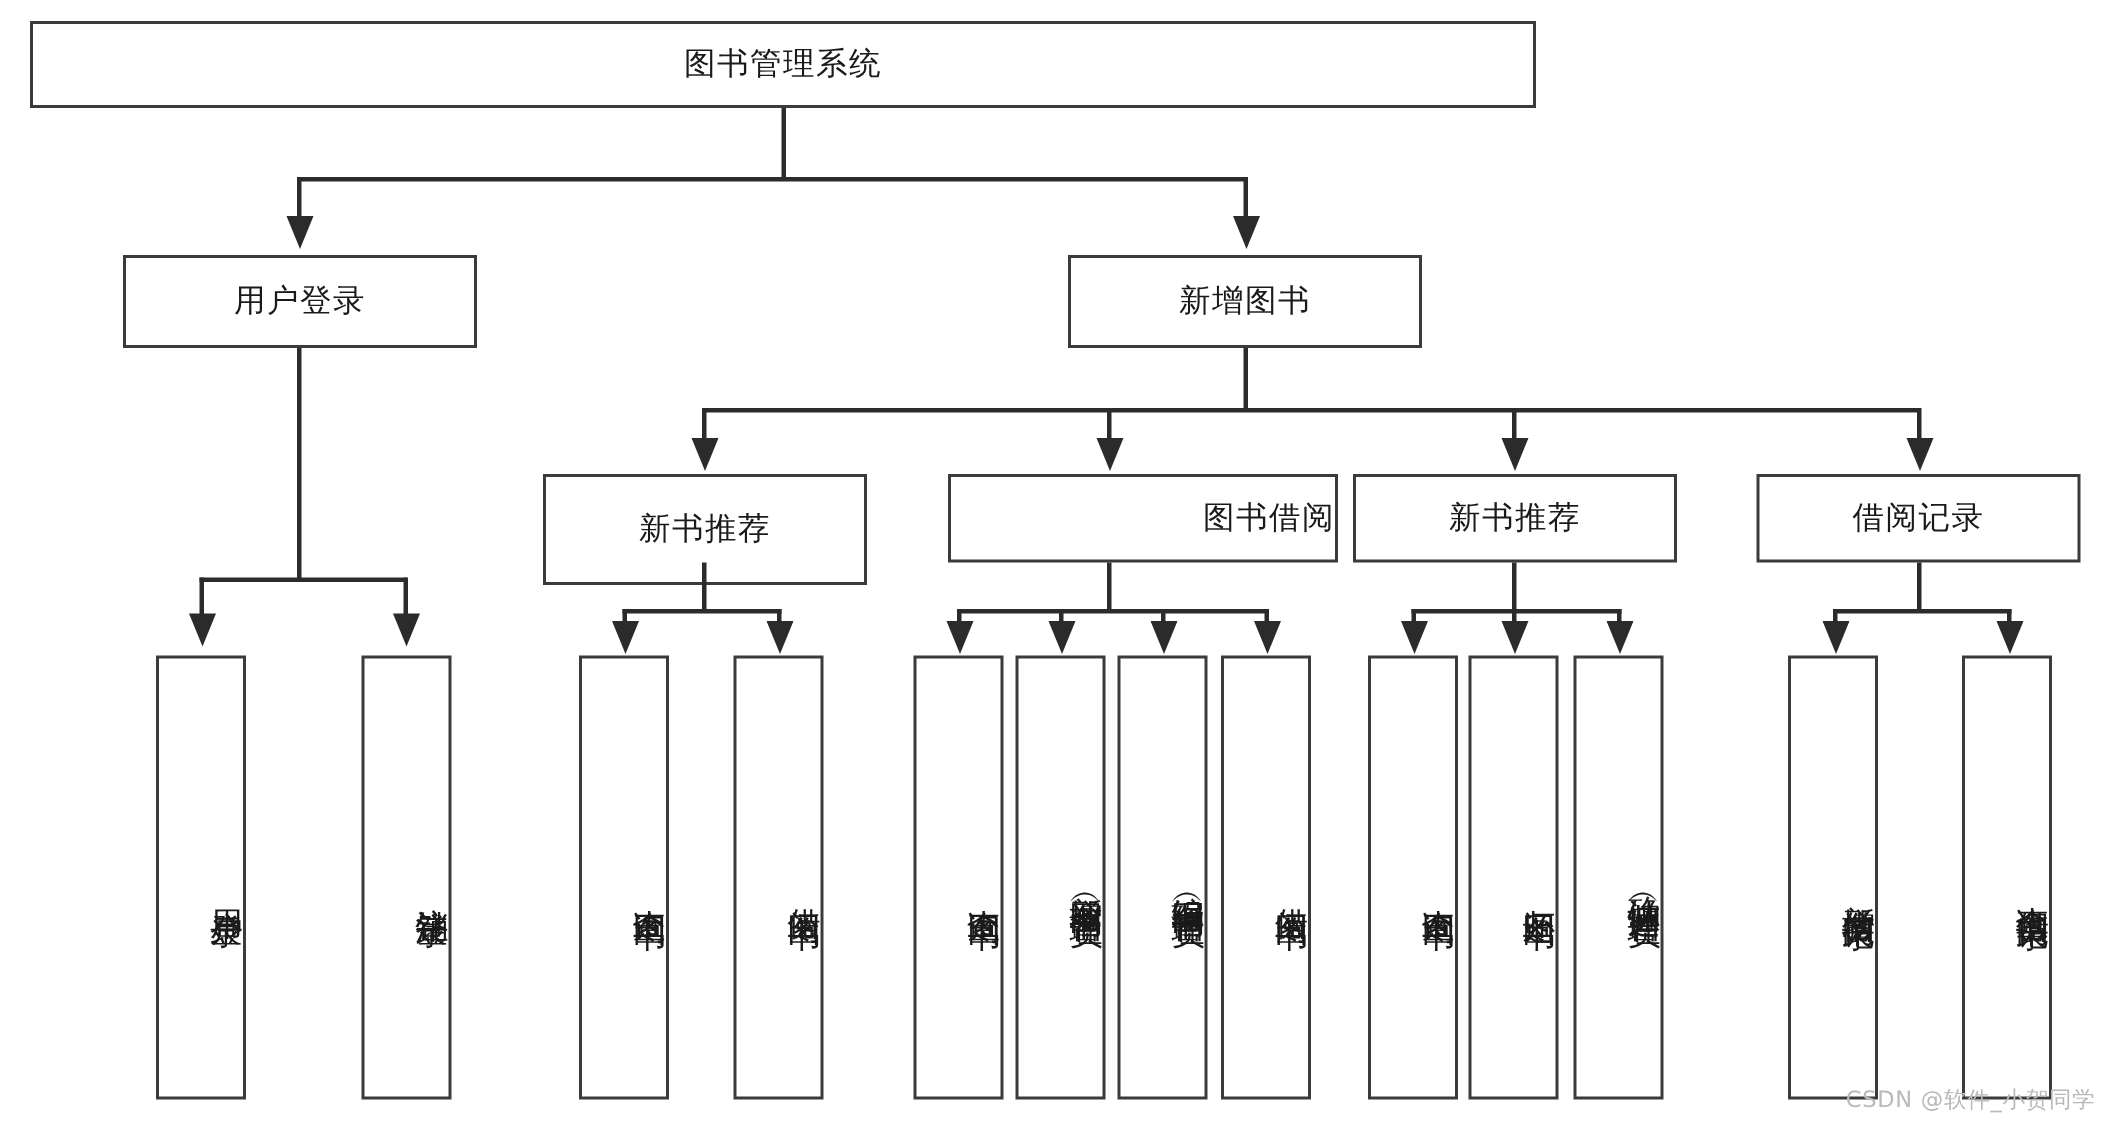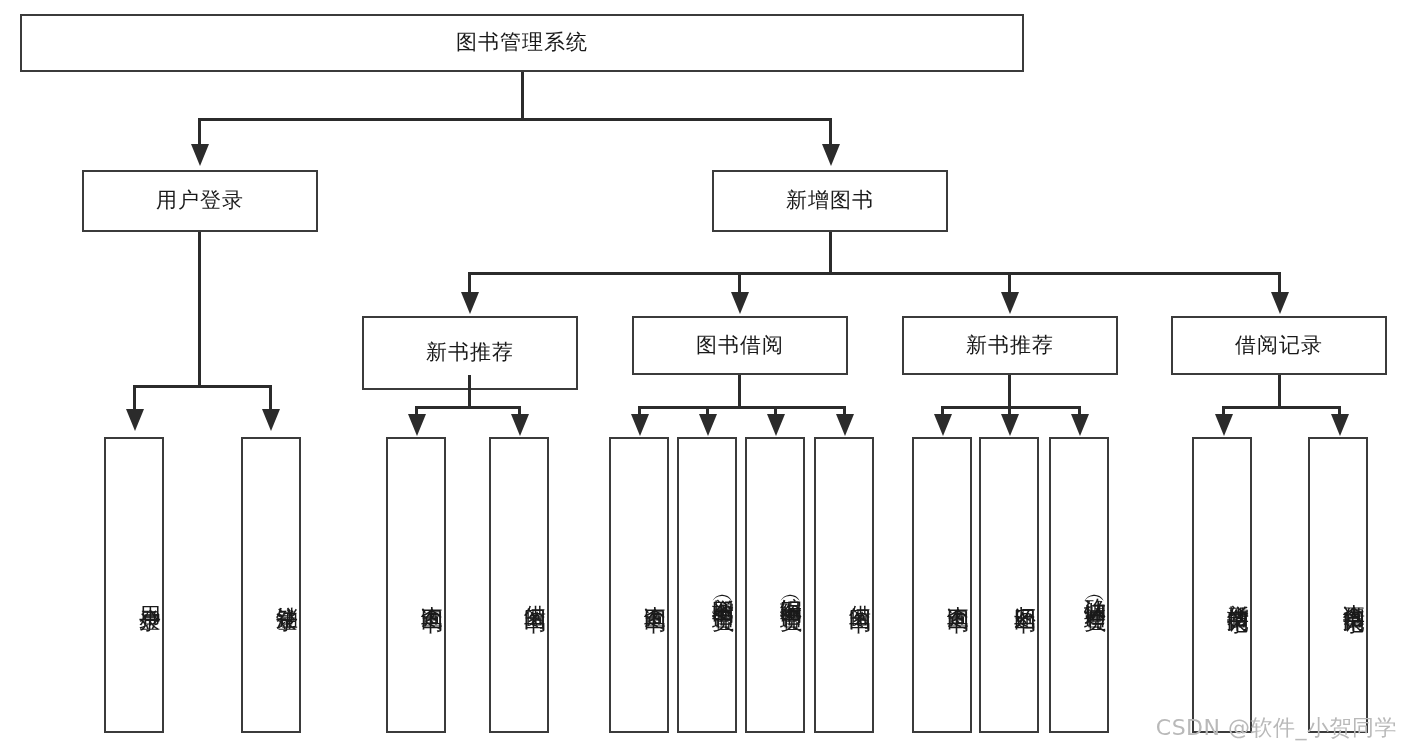--- a/index.html
+++ b/index.html
@@ -67,21 +67,21 @@
     height: 0;
     border-left: 9px solid transparent;
     border-right: 9px solid transparent;
     border-top: 22px solid #2b2b2b;
   }
   
   #watermark {
     position: absolute;
     right: 8px;
     bottom: 4px;
-    font-size: 22px;
+    font-size: 15px;
     color: #b9b9b9;
     letter-spacing: 0.5px;
     white-space: nowrap;
     user-select: none;
   }
 </style>
 </head>
 <body>
 
 <div id="canvas">
@@ -126,21 +126,21 @@
 
   <div class="vline" style="left:1008px; top:272px; height:22px;"></div>
   <div class="arrow" style="left:1001px; top:292px;"></div>
 
   <div class="vline" style="left:1278px; top:272px; height:22px;"></div>
   <div class="arrow" style="left:1271px; top:292px;"></div>
 
   <div class="node h" style="left:362px; top:316px; width:216px; height:74px;">
     <span class="lbl">新书推荐</span>
   </div>
-  <div class="node h" style="left:632px; top:316px; width:216px; height:59px;">
+  <div class="node h" style="left:632px; top:316px; width:260px; height:59px;justify-content:flex-end;">
     <span class="lbl">图书借阅</span>
   </div>
   <div class="node h" style="left:902px; top:316px; width:216px; height:59px;">
     <span class="lbl">新书推荐</span>
   </div>
   <div class="node h" style="left:1171px; top:316px; width:216px; height:59px;">
     <span class="lbl">借阅记录</span>
   </div>
 
   <div class="vline" style="left:468px; top:375px; height:33px;"></div>

